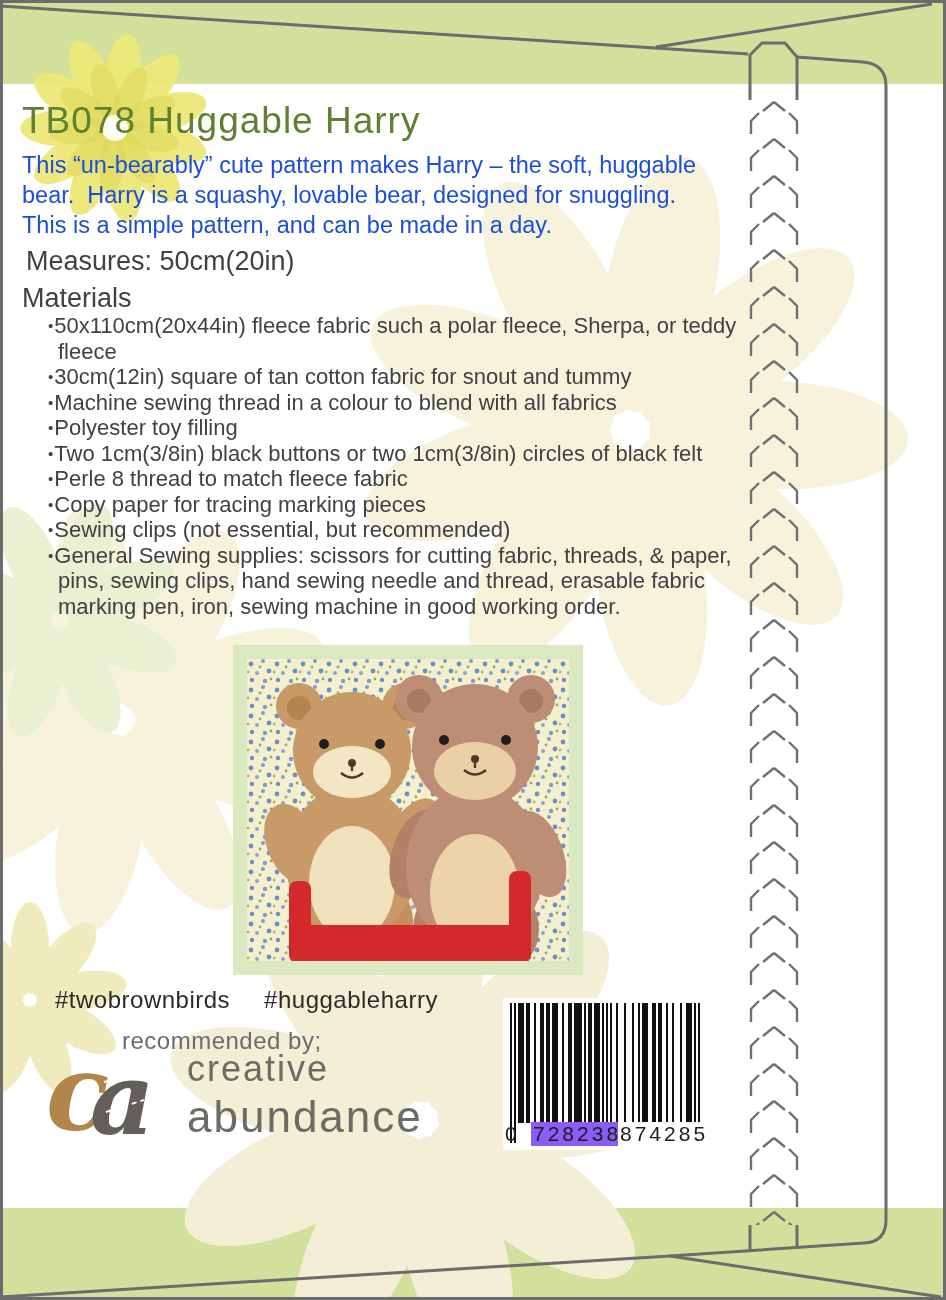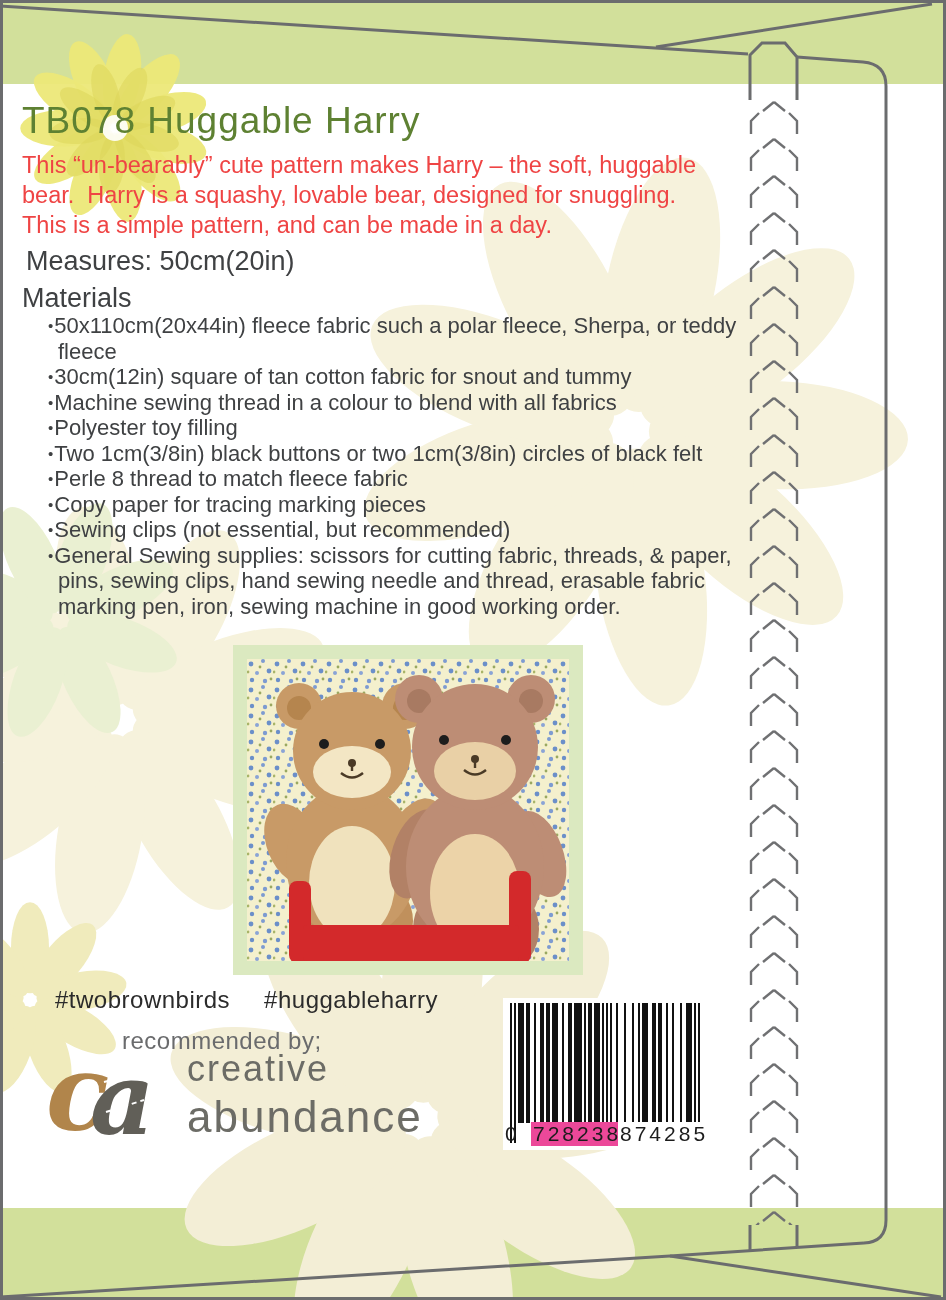--- a/index.html
+++ b/index.html
@@ -8,21 +8,21 @@
     background:#ffffff;font-family:"Liberation Sans",sans-serif;
   }
   .abs{position:absolute;}
   #bg-svg{position:absolute;left:0;top:0;z-index:0;}
   .content{position:absolute;left:0;top:0;width:946px;height:1300px;z-index:2;}
 
   .title{
     left:22px;top:100px;font-size:37px;letter-spacing:1px;
     color:#5e8132;white-space:pre;
   }
-  .desc{left:22px;top:150px;color:#ef4444;font-size:23.5px;line-height:30px;}
+  .desc{left:22px;top:150px;color:#1d4ed8;font-size:23.5px;line-height:30px;}
   .desc-line{white-space:pre;}
   .measures{left:26px;top:246px;color:#3f4143;font-size:27px;white-space:pre;}
   .materials-heading{left:22px;top:283px;color:#3f4143;font-size:27px;white-space:pre;}
   ul.materials{
     left:48px;top:313px;width:700px;margin:0;padding:0;list-style:none;
     color:#3f4143;font-size:22px;line-height:25.5px;
   }
   ul.materials li{padding-left:10px;text-indent:-10px;}
   ul.materials li::before{content:"\2022";font-size:15px;vertical-align:2px;margin-right:1px;}
 
@@ -38,21 +38,21 @@
   .logo-word1{left:187px;top:1048px;font-size:36px;color:#6c6c66;letter-spacing:2px;white-space:pre;}
   .logo-word2{left:187px;top:1092px;font-size:44px;color:#6c6c66;letter-spacing:2px;white-space:pre;}
   .website{left:68px;top:1134px;font-size:27px;font-weight:bold;color:#b1854b;letter-spacing:.5px;white-space:pre;}
 
   .barcode-box{left:503px;top:998px;width:204px;height:152px;background:#ffffff;}
   .barcode-digits{
     position:absolute;left:0;top:124px;width:204px;height:26px;
     font-size:21px;color:#1c1c1c;
   }
   .barcode-digits .d0{position:absolute;left:2px;top:0;}
-  .barcode-digits .d1{position:absolute;left:28px;top:0;background:#ec4899;padding:0 2px;letter-spacing:3px;}
+  .barcode-digits .d1{position:absolute;left:28px;top:0;background:#8b5cf6;padding:0 2px;letter-spacing:3px;}
   .barcode-digits .d2{position:absolute;left:115px;top:0;background:#fff;padding:0 2px;letter-spacing:3px;}
 </style>
 </head>
 <body>
 
 <div class="page">
 
   <svg id="bg-svg" width="946" height="1300" viewBox="0 0 946 1300">
     <defs>
       <pattern id="stitch" x="748" y="100" width="52" height="37" patternUnits="userSpaceOnUse">

